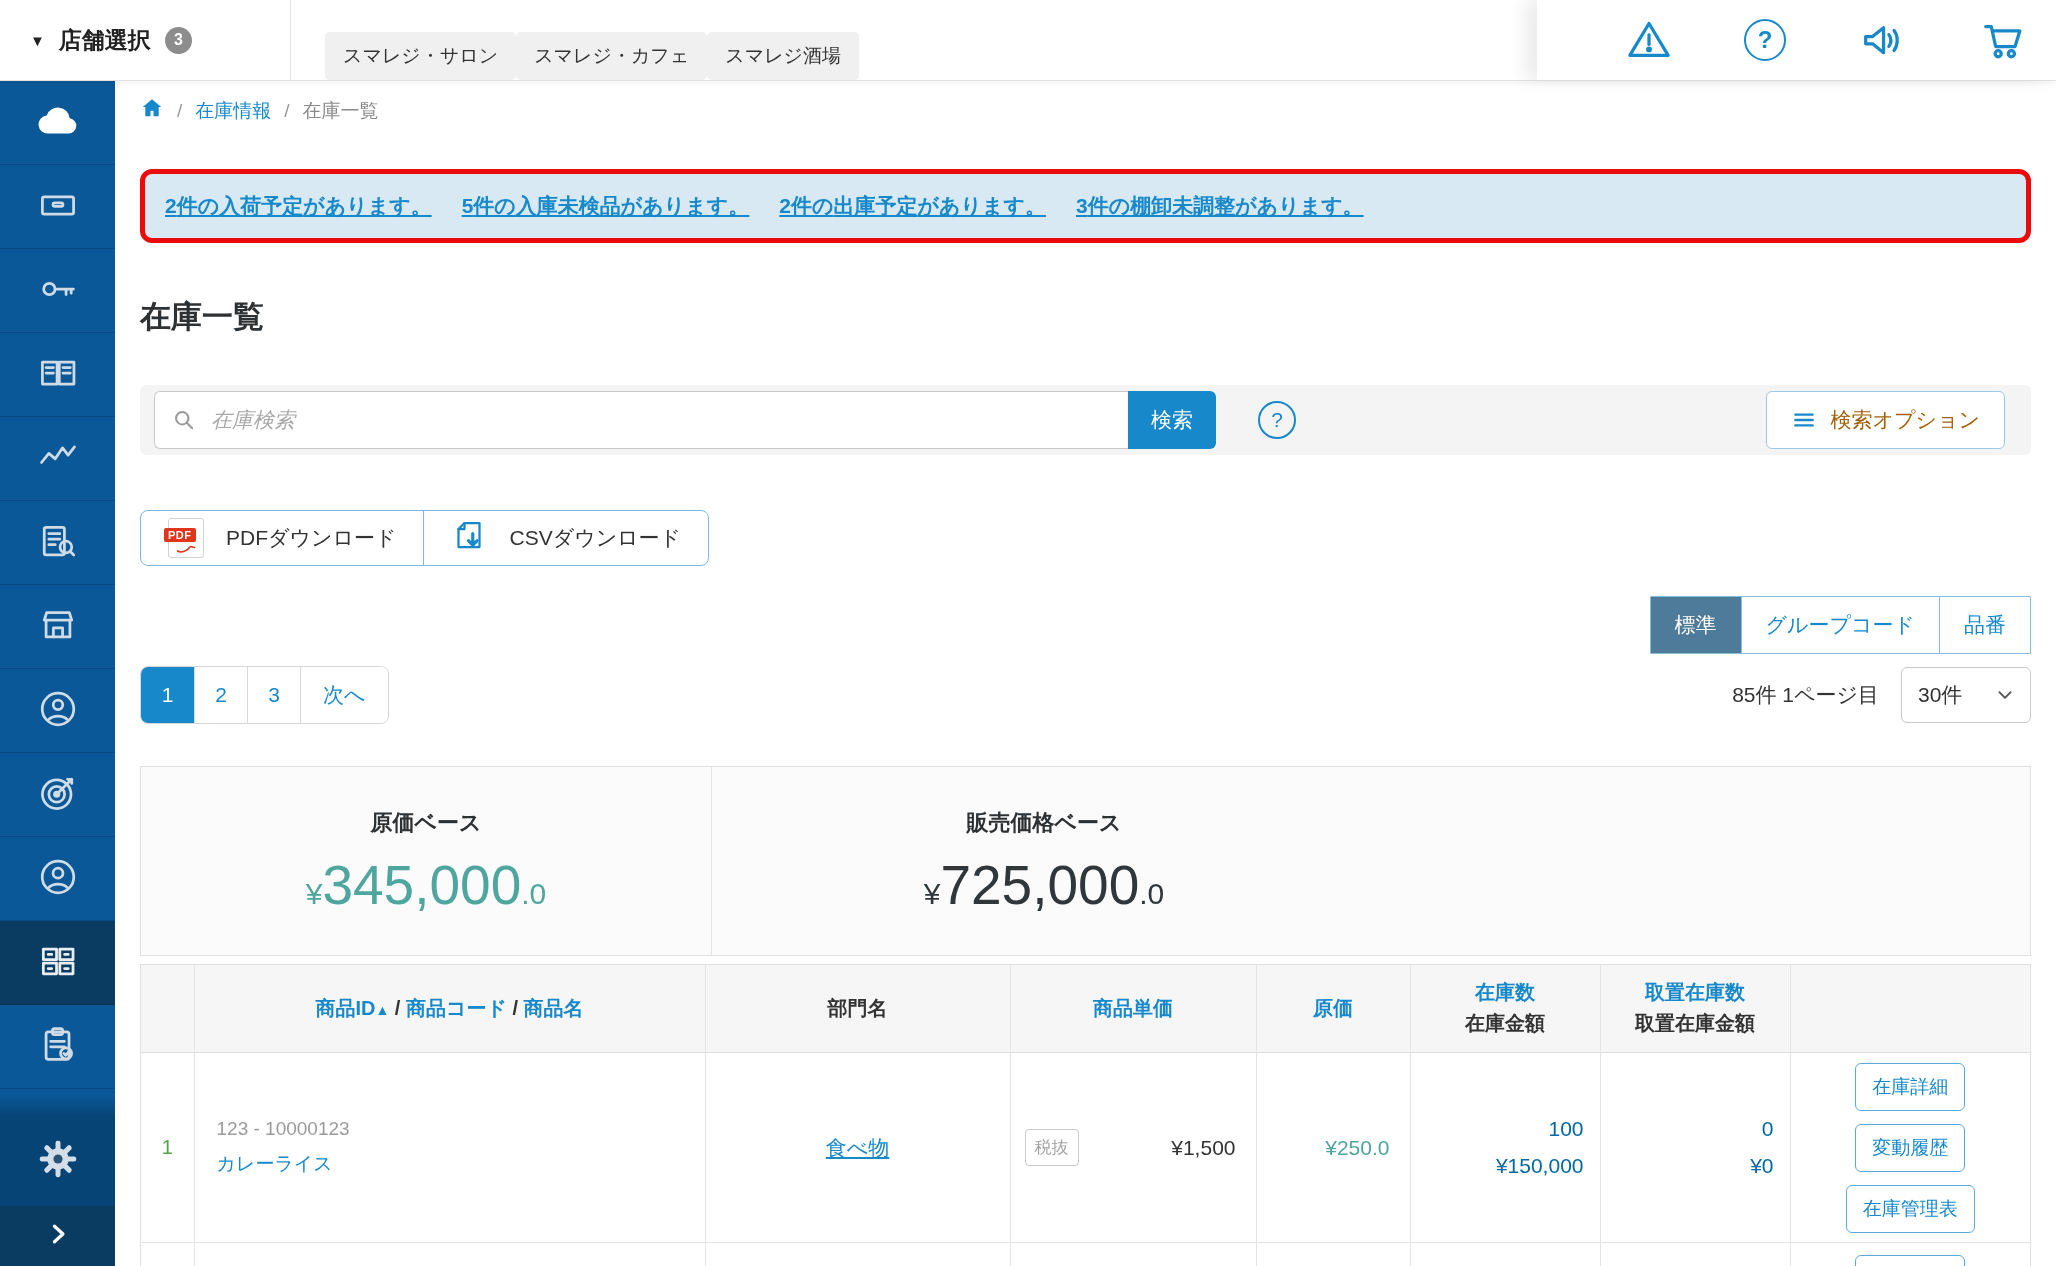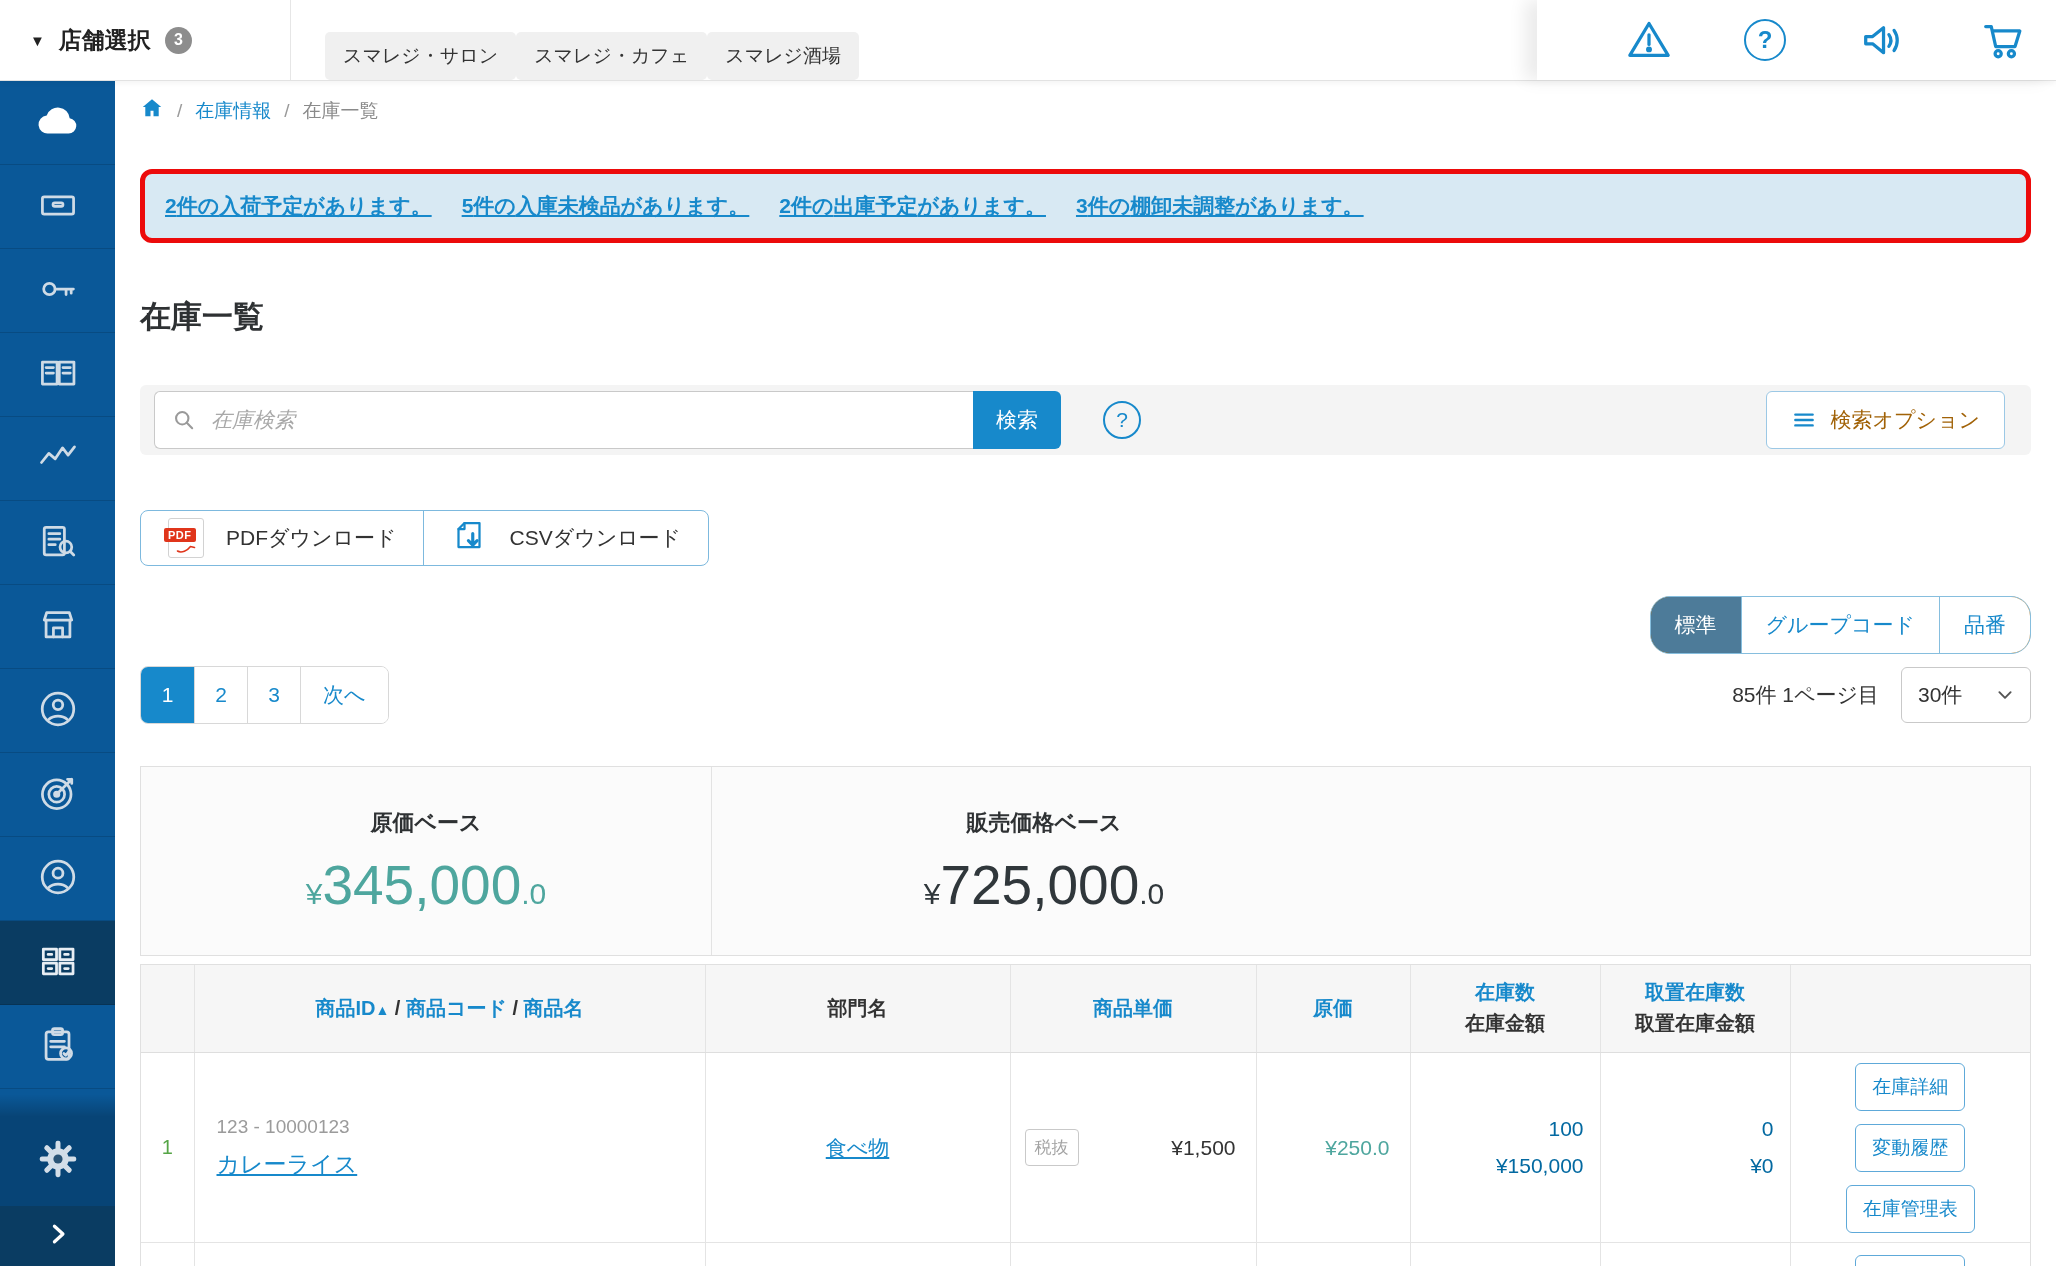--- a/index.html
+++ b/index.html
@@ -58,21 +58,21 @@
   .alert { margin-top: 44px; height: 74px; border: 5px solid #ec0b0b; border-radius: 12px;
            background: #d8e9f3; display: flex; align-items: center; gap: 30px; padding: 0 20px; }
   .notice { color: #1789cb; text-decoration: underline; font-size: 21px; white-space: nowrap; }
   .notice b { font-weight: 700; }
   .notice span { font-weight: 700; }
 
   .page-title { margin-top: 56px; font-size: 31px; font-weight: 700; color: #2e3133; line-height: 1.15; }
 
   .search-panel { margin-top: 50px; height: 70px; background: #f4f4f4; border-radius: 6px;
                   display: flex; align-items: center; padding: 0 14px; }
-  .search-box { display: flex; height: 58px; width: 907px; }
+  .search-box { display: flex; height: 58px; width: 1062px; }
   .search-input-wrap { position: relative; flex: 1; }
   .search-input-wrap svg { position: absolute; left: 16px; top: 15px; }
   .search-input { width: 100%; height: 100%; border: 1px solid #c9c9c9; border-right: none;
                   border-radius: 6px 0 0 6px; padding: 0 16px 0 56px; font-size: 21px;
                   font-family: inherit; color: #333; outline: none; }
   .search-input::placeholder { color: #a9a9a9; font-style: italic; }
   .search-btn { width: 88px; height: 58px; background: #1789cb; color: #fff; border: none;
                 border-radius: 0 6px 6px 0; font-size: 21px; font-family: inherit; cursor: pointer; }
   .help-circle { margin-left: 42px; width: 38px; height: 38px; border: 2px solid #1789cb;
                  border-radius: 50%; color: #1789cb; font-size: 21px; display: flex;
@@ -88,21 +88,21 @@
             font-size: 21px; color: #333; cursor: pointer; white-space: nowrap; }
   .dl-btn + .dl-btn { border-left: 1px solid #7db9de; }
   .pdf-icon { position: relative; width: 36px; height: 40px; background: #fff;
               border: 1px solid #d2d2d2; border-radius: 3px; }
   .pdf-label { position: absolute; left: -5px; top: 9px; background: #e0351b; color: #fff;
                font-size: 11px; font-weight: 700; padding: 1px 4px; border-radius: 2px;
                letter-spacing: 0.5px; }
   .pdf-swoosh { position: absolute; left: 7px; bottom: 3px; }
 
   .tabs-row { display: flex; justify-content: flex-end; margin-top: 30px; }
-  .tabs { display: flex; border: 1px solid #86bede; border-radius: 20px; overflow: hidden; background: #a16207; }
+  .tabs { display: flex; border: 1px solid #86bede; border-radius: 1px; overflow: hidden; background: #a16207; }
   .tab { padding: 0 24px; height: 56px; display: flex; align-items: center; font-size: 21px;
          color: #1789cb; background: #fff; cursor: pointer; white-space: nowrap; }
   .tab + .tab { border-left: 1px solid #86bede; }
   .tab.active { background: #4d7b99; color: #fff; }
 
   .list-controls { display: flex; justify-content: space-between; align-items: center; margin-top: 12px; }
   .pager { display: flex; border: 1px solid #d8d8d8; border-radius: 8px; overflow: hidden; background: #fff; }
   .page-btn { min-width: 53px; height: 56px; display: flex; align-items: center; justify-content: center;
               font-size: 21px; color: #1789cb; background: #fff; cursor: pointer; }
   .page-btn + .page-btn { border-left: 1px solid #d8d8d8; }
@@ -134,21 +134,21 @@
   thead th:not(:first-child), tbody td:not(:first-child) { border-left: 1px solid #e4e4e4; }
   .th-blue { color: #1789cb; cursor: pointer; }
   .th-dark { color: #333; }
   .th-line { line-height: 1.55; }
   .sort-arrow { font-size: 14px; color: #1789cb; }
   tbody td { height: 190px; vertical-align: middle; background: #fff; }
   tr.data-row td { border-bottom: 1px solid #e4e4e4; }
   .row-num { color: #55a546; text-align: center; font-size: 20px; }
   .prod-cell { padding-left: 22px; }
   .id-code { color: #9b9b9b; font-size: 19px; margin-bottom: 11px; }
-  .prod-name { color: #1789cb; font-size: 23px; text-decoration: underline; }
+  .prod-name { color: #1789cb; font-size: 19px; }
   .dept-cell { text-align: center; }
   .dept-link { color: #1789cb; font-size: 21px; text-decoration: underline; }
   .price-cell { padding: 0 20px 0 14px; }
   .price-flex { display: flex; align-items: center; justify-content: space-between; }
   .badge-tax { border: 1px solid #c9c9c9; color: #a3a3a3; font-size: 17px;
                padding: 6px 9px; border-radius: 4px; white-space: nowrap; }
   .price-val { font-size: 21px; color: #333; }
   .cost-cell { text-align: right; padding-right: 20px; font-size: 21px; color: #4ea69e; }
   .qty-cell { text-align: right; padding-right: 16px; font-size: 21px; color: #0369a1; line-height: 1.75; }
   .actions-cell .stack { display: flex; flex-direction: column; align-items: center; gap: 13px; }

